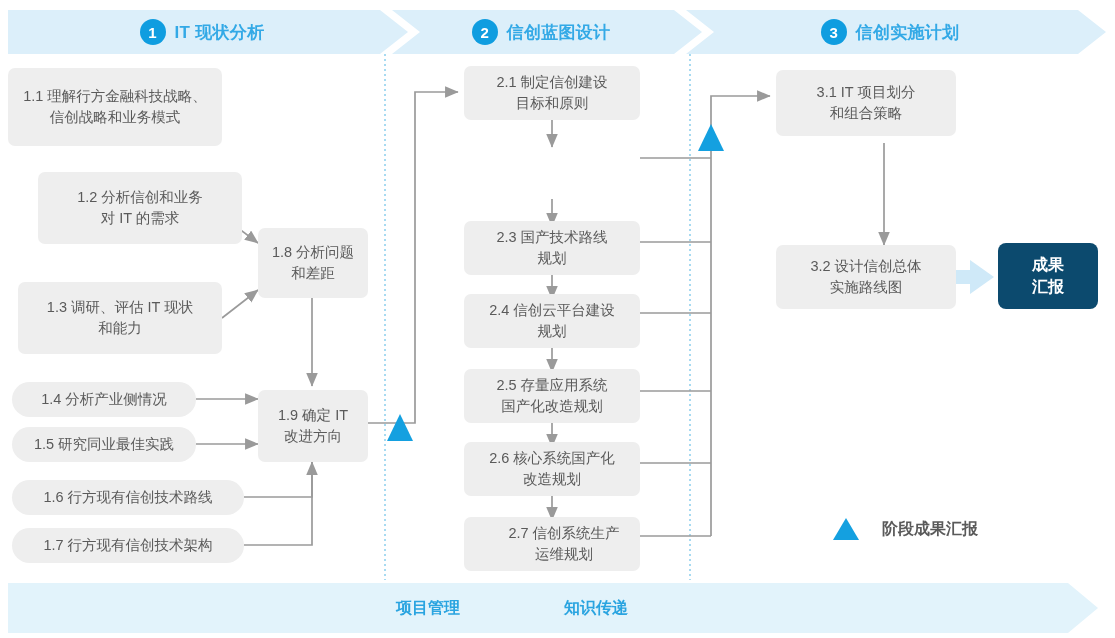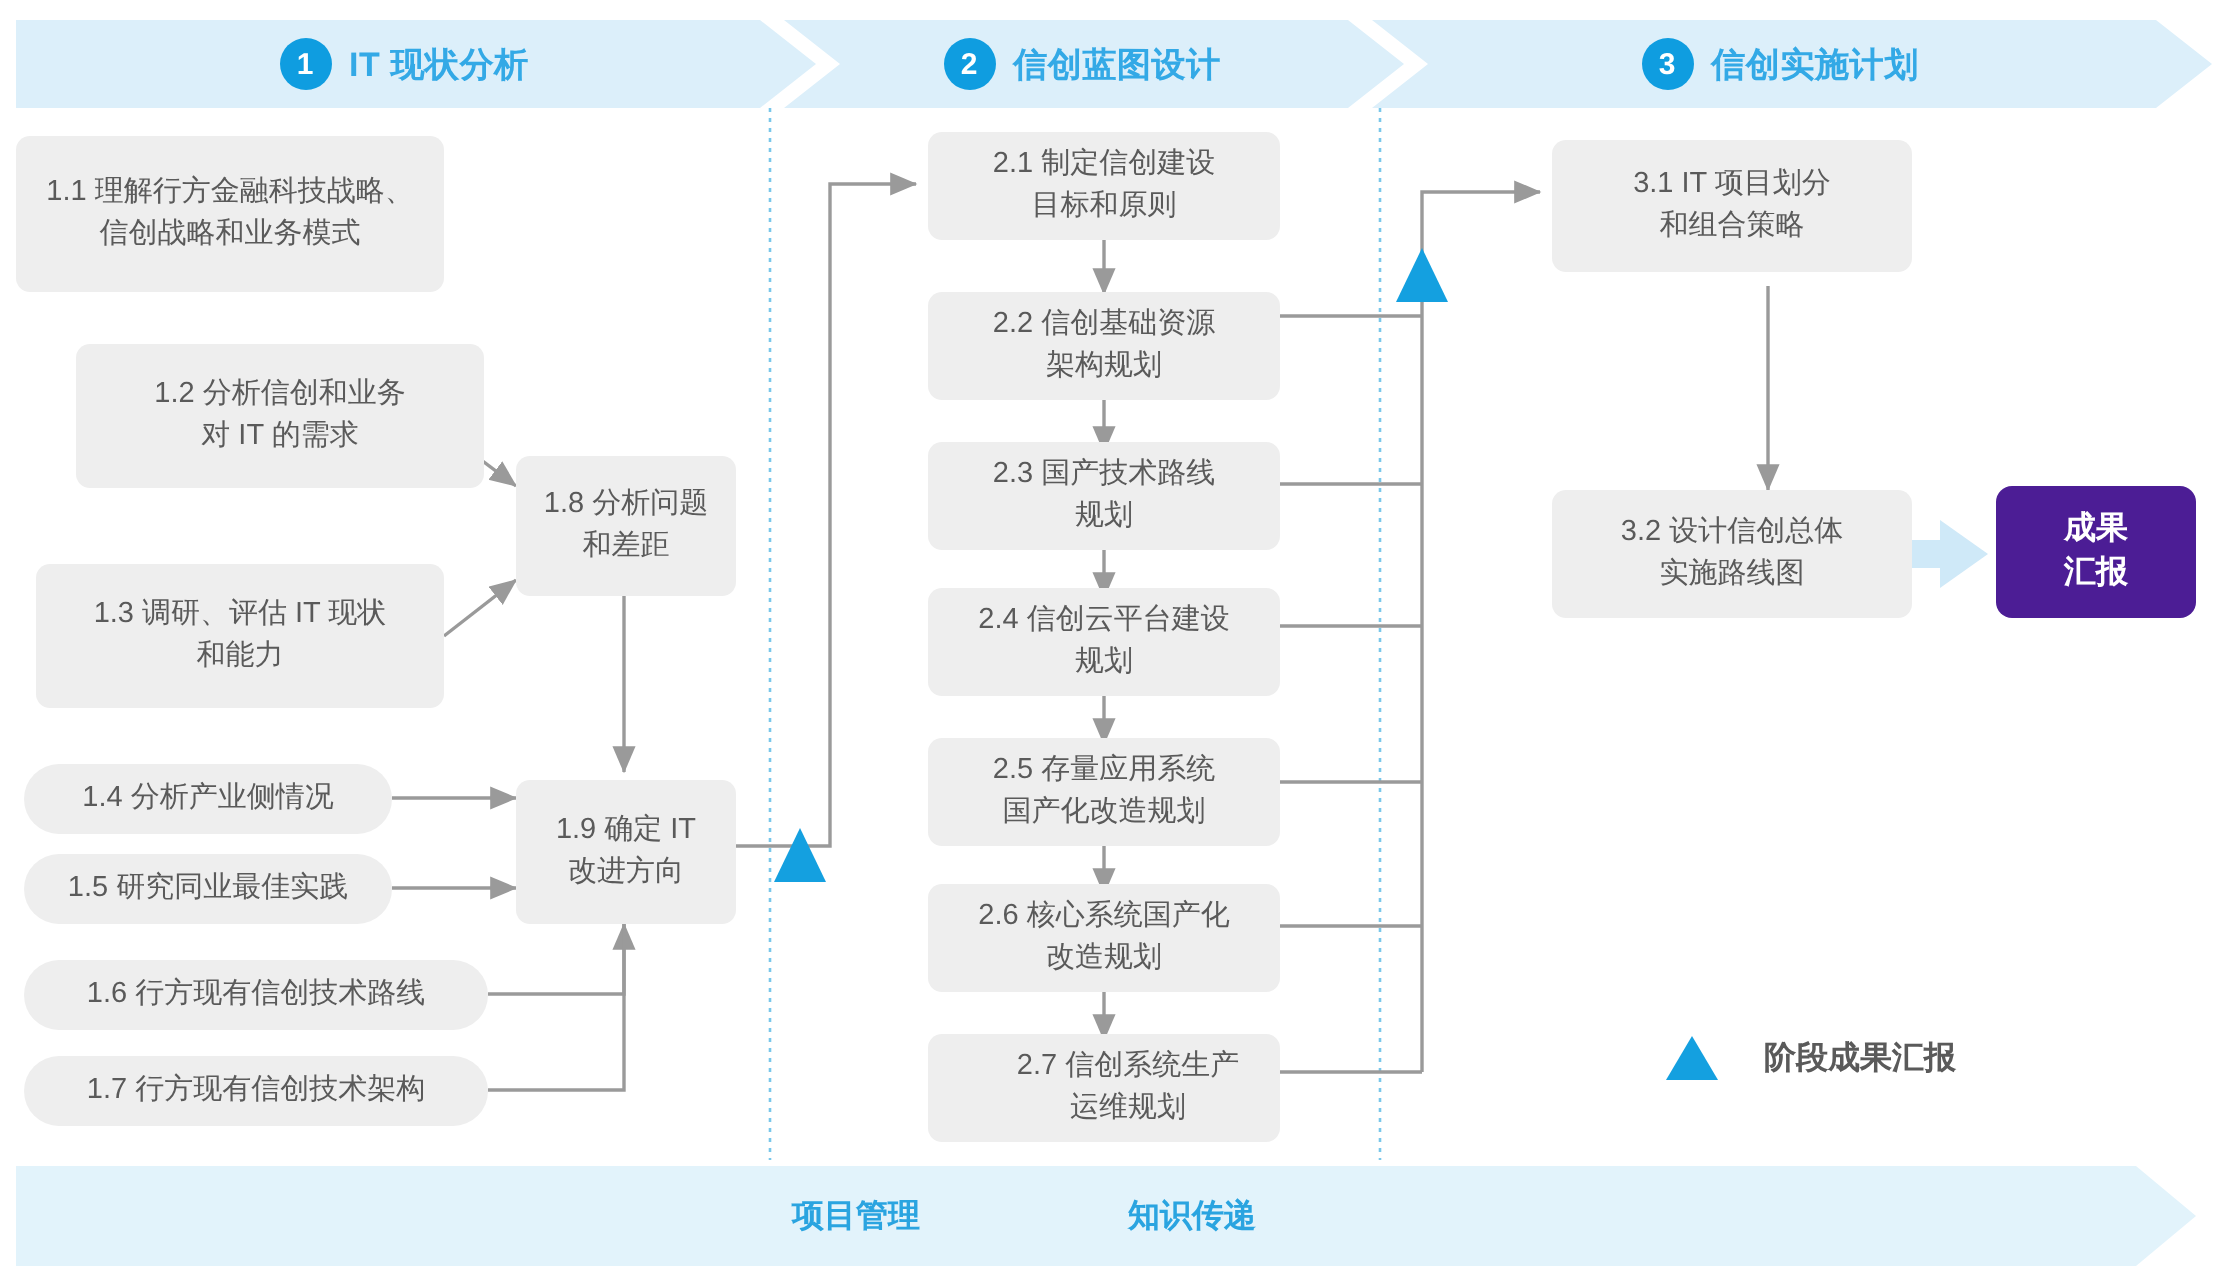--- a/index.html
+++ b/index.html
@@ -48,21 +48,21 @@
     text-align:center;
     box-sizing:border-box;
     padding:4px 8px;
     white-space:pre-line;
   }
   .node.pill{border-radius:19px;}
 
   
   .result{
     position:absolute;
-    background:#4c1d95;
+    background:#0c4a6e;
     border-radius:8px;
     color:#ffffff;
     font-weight:bold;
     font-size:16px;
     line-height:1.35;
     display:flex;align-items:center;justify-content:center;
     text-align:center;
     white-space:pre-line;
     box-sizing:border-box;
   }
@@ -182,22 +182,20 @@
   <div class="node pill" style="left:12px;top:480px;width:232px;height:35px;">1.6 行方现有信创技术路线</div>
   <div class="node pill" style="left:12px;top:528px;width:232px;height:35px;">1.7 行方现有信创技术架构</div>
 
   <div class="node" style="left:258px;top:228px;width:110px;height:70px;">1.8 分析问题
 和差距</div>
   <div class="node" style="left:258px;top:390px;width:110px;height:72px;">1.9 确定 IT
 改进方向</div>
 
   <div class="node" style="left:464px;top:66px;width:176px;height:54px;">2.1 制定信创建设
 目标和原则</div>
-  <div class="node" style="left:464px;top:146px;width:176px;height:54px;">2.2 信创基础资源
-架构规划</div>
   <div class="node" style="left:464px;top:221px;width:176px;height:54px;">2.3 国产技术路线
 规划</div>
   <div class="node" style="left:464px;top:294px;width:176px;height:54px;">2.4 信创云平台建设
 规划</div>
   <div class="node" style="left:464px;top:369px;width:176px;height:54px;">2.5 存量应用系统
 国产化改造规划</div>
   <div class="node" style="left:464px;top:442px;width:176px;height:54px;">2.6 核心系统国产化
 改造规划</div>
   <div class="node" style="left:464px;top:517px;width:176px;height:54px;padding-left:32px;">2.7 信创系统生产
 运维规划</div>

